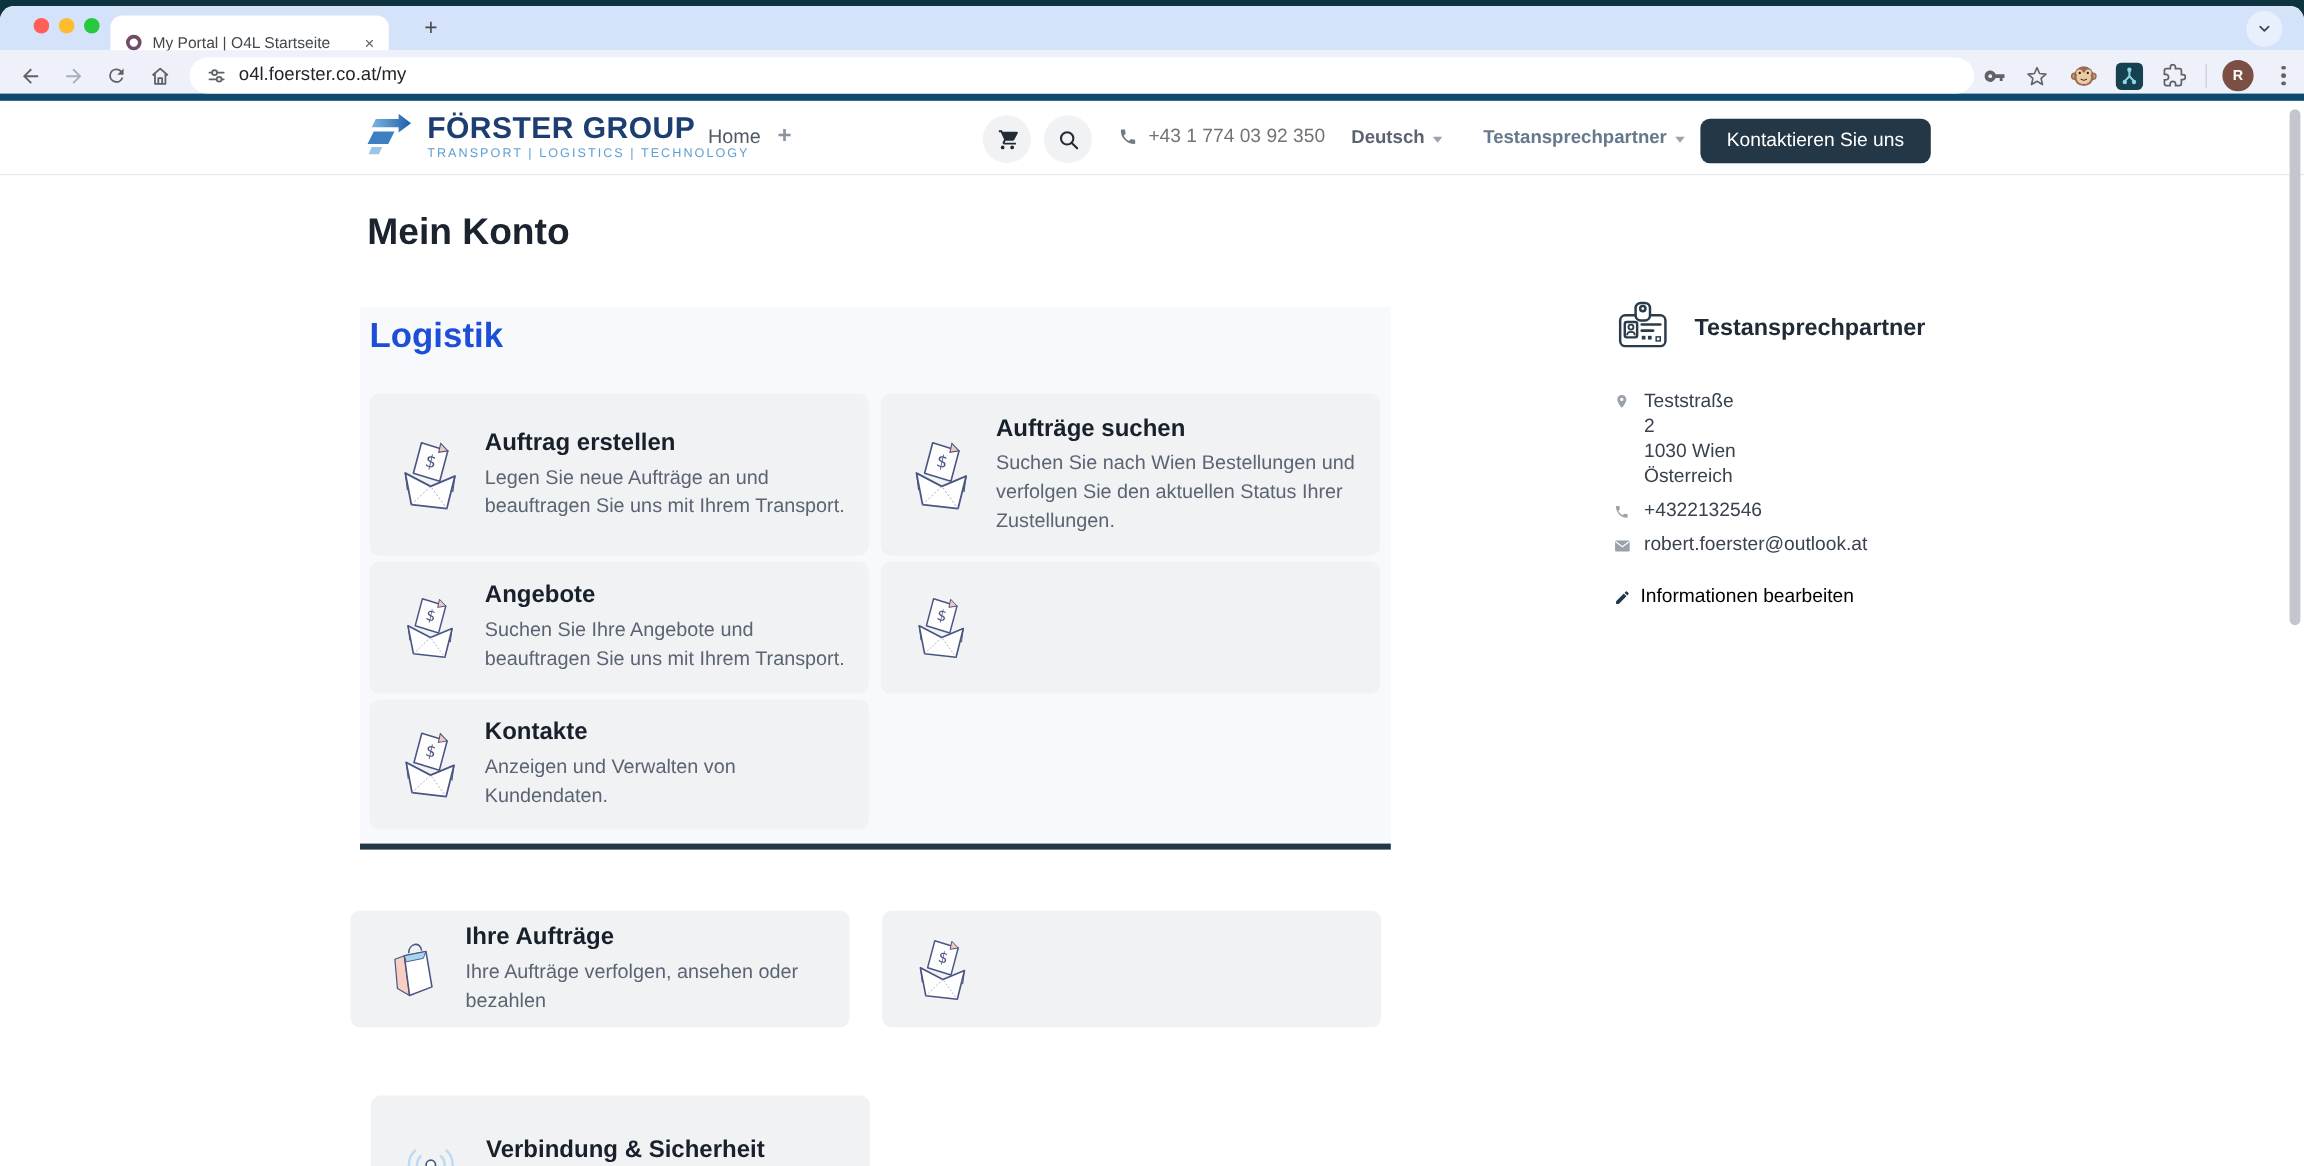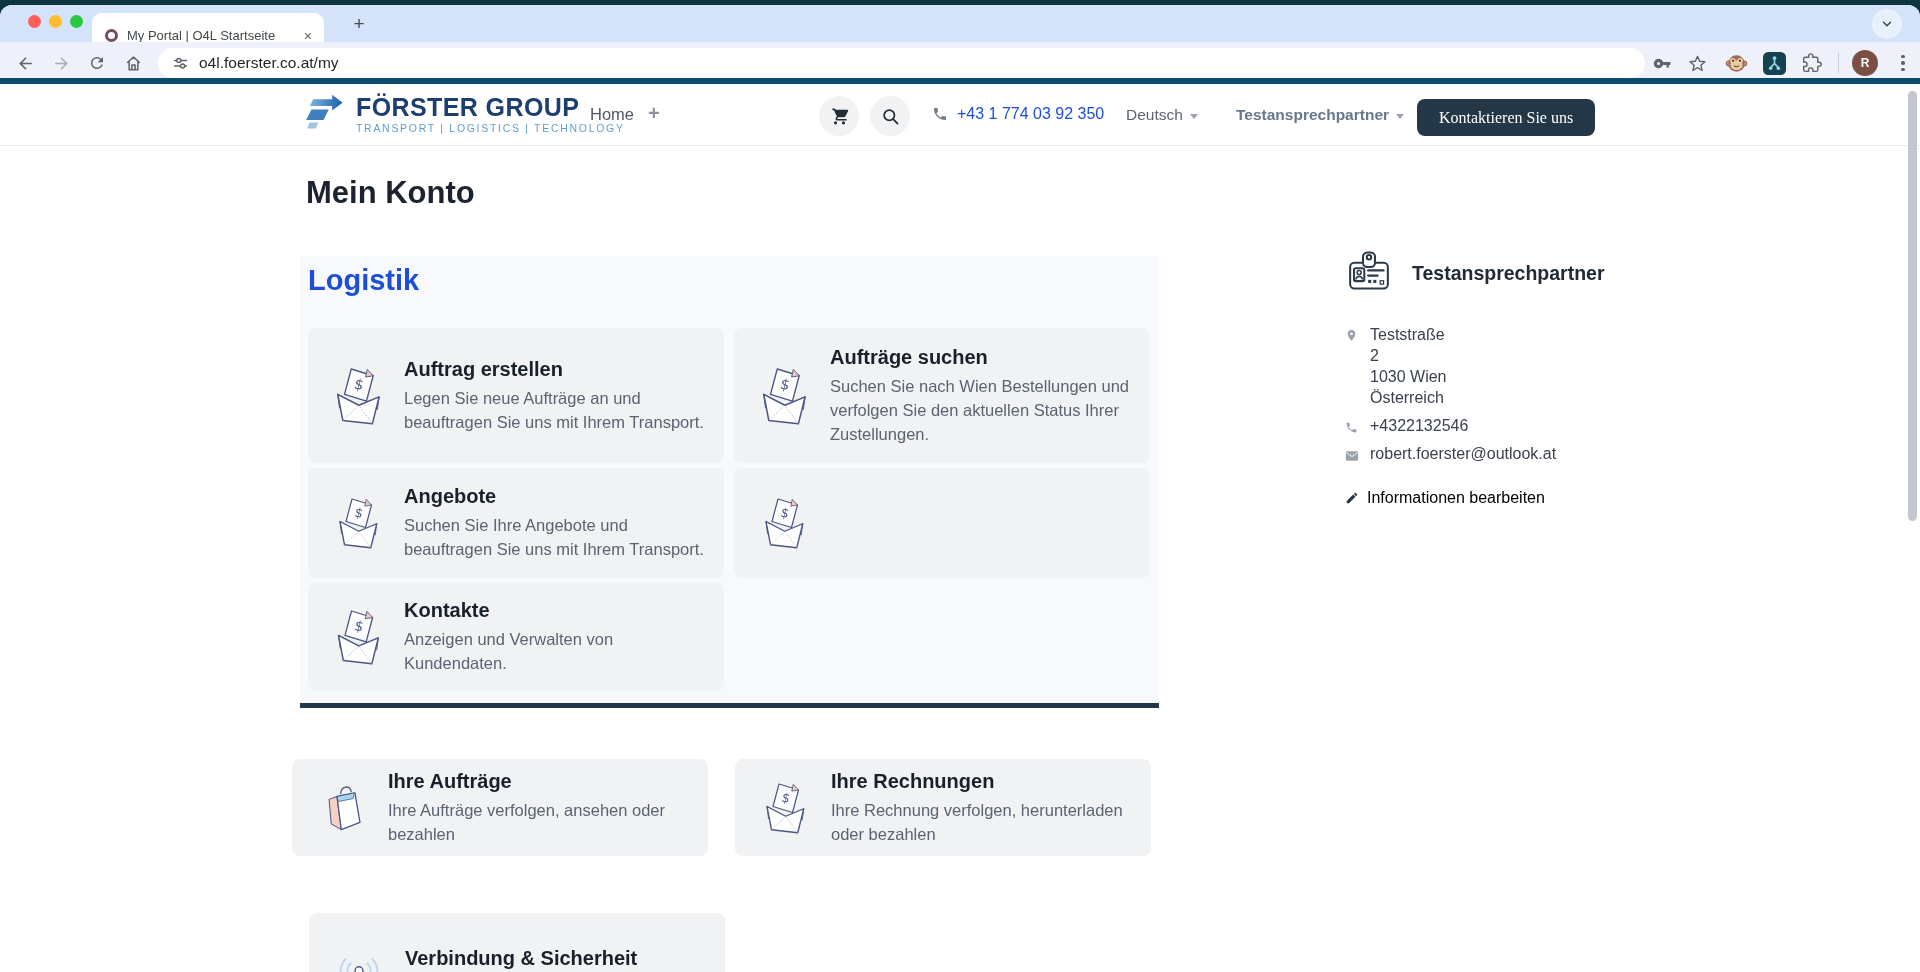--- a/index.html
+++ b/index.html
@@ -31,26 +31,26 @@
 
   
   .page { position:absolute; top:80px; left:0; width:1920px; height:887px; background:#fff; overflow:hidden; }
   .site-header { position:absolute; top:0; left:0; width:100%; height:61px; border-bottom:1px solid #e8e9eb; background:#fff; }
   .logo { position:absolute; left:306px; top:9px; display:flex; align-items:flex-start; gap:8px; }
   .logo-txt .t1 { font-size:25px; font-weight:700; color:#1c3e71; letter-spacing:.4px; line-height:26px; }
   .logo-txt .t2 { font-size:10.5px; color:#5d9fd3; letter-spacing:1.7px; margin-top:2px; }
   .nav-home { position:absolute; left:590px; top:20px; font-size:16.5px; color:#4f5a66; }
   .nav-plus { position:absolute; left:648px; top:17px; font-size:20px; font-weight:700; color:#8b939e; }
   .circ-btn { position:absolute; top:11px; width:40px; height:40px; border-radius:50%; background:#f0f2f4; display:flex; align-items:center; justify-content:center; }
-  .hdr-phone { position:absolute; left:932px; top:20px; display:flex; align-items:center; gap:9px; font-size:16px; color:#1d4ed8; }
-  .dd { position:absolute; top:21px; display:flex; align-items:center; gap:7px; font-size:15.5px; }
+  .hdr-phone { position:absolute; left:932px; top:20px; display:flex; align-items:center; gap:9px; font-size:16px; color:#737373; }
+  .dd { position:absolute; top:21px; display:flex; align-items:center; gap:7px; font-size:15.5px;font-weight:bold; }
   .dd.lang { left:1126px; color:#5b646e; }
   .dd.user { left:1236px; color:#66788c; font-weight:600; }
   .caret { width:0; height:0; border-left:4.5px solid transparent; border-right:4.5px solid transparent; border-top:5px solid #9aa4b0; margin-top:2px; }
-  .contact-btn { position:absolute; left:1417px; top:14px; height:37px; padding:0 22px; background:#233747; color:#fff; font-size:16px; font-weight:500; border:none; border-radius:8px; font-family:Liberation Serif, serif; }
+  .contact-btn { position:absolute; left:1417px; top:14px; height:37px; padding:0 22px; background:#233747; color:#fff; font-size:16px; font-weight:500; border:none; border-radius:8px; font-family:Liberation Sans, sans-serif; }
 
   .page-title { position:absolute; left:306px; top:90px; font-size:31px; font-weight:700; color:#1a232e; }
 
   .panel { position:absolute; left:300px; top:171px; width:859px; height:452px; background:#f8f9fc; border-bottom:5px solid #223747; }
   .panel h2 { position:absolute; left:8px; top:8px; font-size:29px; font-weight:700; color:#1d4ed8; }
   .cards { position:absolute; left:8px; top:72px; display:grid; grid-template-columns:416px 416px; grid-template-rows:135px 110px 108px; column-gap:10px; row-gap:5px; }
   .card { background:#f1f2f4; border-radius:8px; display:flex; align-items:center; padding:0 20px 0 22px; gap:18px; }
   .card .txt .ct { font-size:20px; font-weight:700; color:#18202b; margin-bottom:5px; }
   .card .txt .cd { font-size:16.5px; color:#5a6472; line-height:24px; }
   .card .icn { flex:none; width:56px; display:flex; justify-content:center; }
@@ -337,24 +337,20 @@
         <svg width="48" height="56" viewBox="0 0 64 72">
           <polygon points="24,4 50,12 42,42 16,34" fill="#fdfdfe" stroke="#4a5682" stroke-width="1.6" stroke-linejoin="round"></polygon>
           <polygon points="43,4.5 50,12 41,13.5" fill="#f6c8bc" stroke="#4a5682" stroke-width="1.1"></polygon>
           <text x="28" y="28" font-size="17" fill="#4a5682" transform="rotate(13 32 22)" font-family="DejaVu Sans, sans-serif">$</text>
           <polygon points="8,34 21,41 10,50" fill="#f6c8bc" stroke="#4a5682" stroke-width="1.1"></polygon>
           <polygon points="57,37 45,43 55,52" fill="#f6c8bc" stroke="#4a5682" stroke-width="1.1"></polygon>
           <polygon points="8,34 33,47 57,37 49,69 14,65" fill="#fff" stroke="#4a5682" stroke-width="1.8" stroke-linejoin="round"></polygon>
           <path d="M14,65 L33,47 L49,69" fill="none" stroke="#9aa2c2" stroke-width=".9" stroke-dasharray="2,2"></path>
         </svg>
       </span>
-      <div class="txt">
-        <div class="ct">Ihre Rechnungen</div>
-        <div class="cd">Ihre Rechnung verfolgen, herunterladen oder bezahlen</div>
-      </div>
     </div>
 
     <div class="card abs" style="left:309px; top:828px; height:144px; align-items:flex-start; padding-top:28px;">
       <span class="icn">
         <svg width="50" height="50" viewBox="0 0 64 64">
           <path d="M16,22 A21,21 0 0 0 16,54" stroke="#bcd9f2" stroke-width="2.6" fill="none"></path>
           <path d="M22,28 A13,13 0 0 0 22,48" stroke="#bcd9f2" stroke-width="2.6" fill="none"></path>
           <path d="M48,22 A21,21 0 0 1 48,54" stroke="#bcd9f2" stroke-width="2.6" fill="none"></path>
           <path d="M42,28 A13,13 0 0 1 42,48" stroke="#bcd9f2" stroke-width="2.6" fill="none"></path>
           <circle cx="32" cy="38" r="5" fill="#fff" stroke="#4a5682" stroke-width="1.8"></circle>

